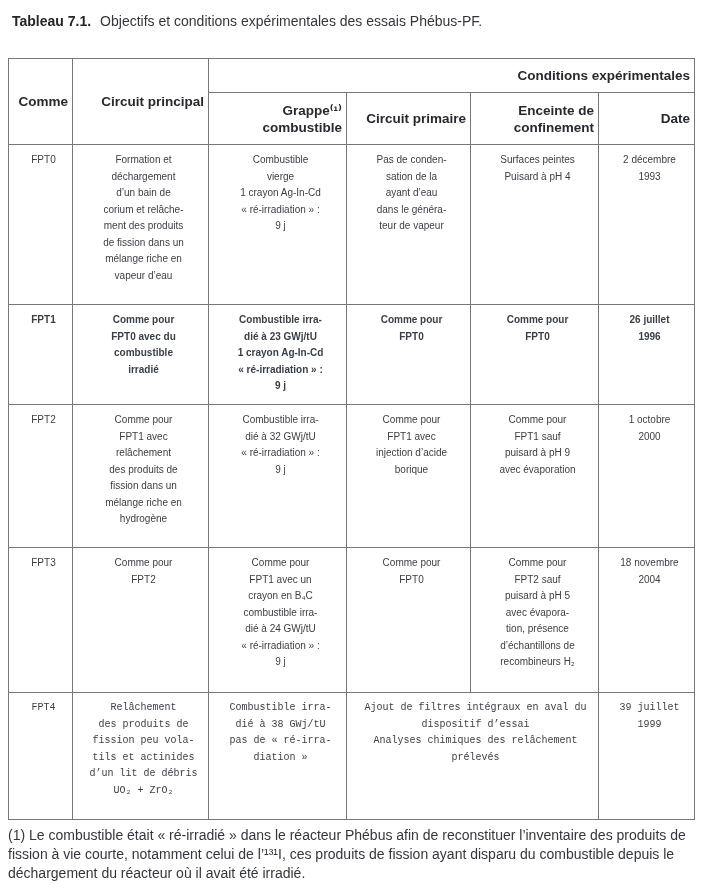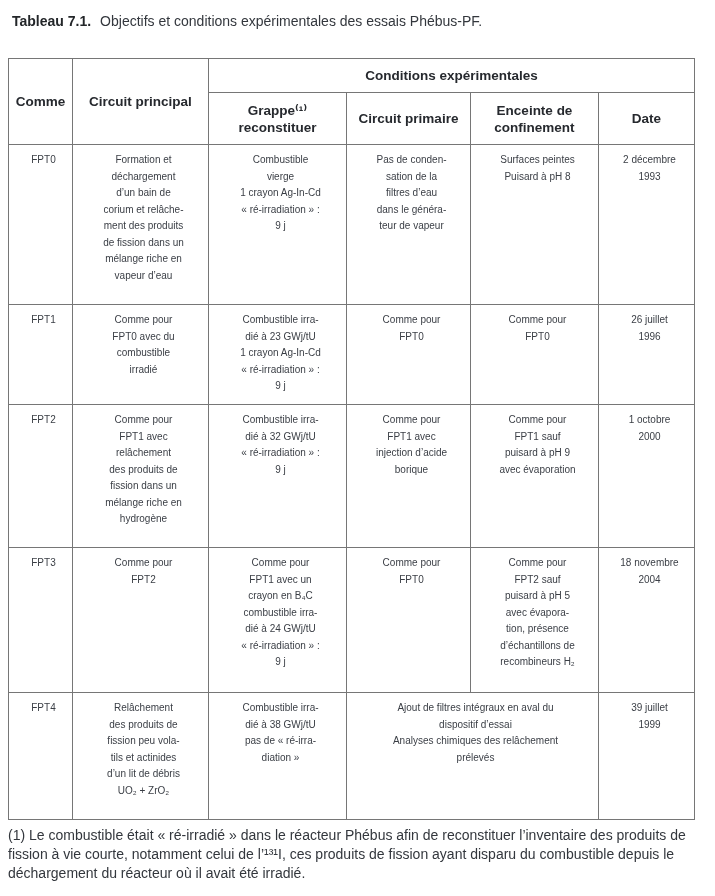--- a/index.html
+++ b/index.html
@@ -43,40 +43,40 @@
   table.exp-table td {
     border: 1px solid #767676;
     white-space: pre-line;
     box-sizing: border-box;
   }
   table.exp-table th {
     font-size: 13.5px;
     line-height: 17px;
     font-weight: 700;
     color: #26292e;
-    text-align: center;
+    text-align: right;
     vertical-align: middle;
     padding: 4px 4px;
   }
   table.exp-table td {
     font-size: 10px;
     line-height: 16.5px;
     vertical-align: top;
     text-align: center;
     padding: 7px 4px 4px 10px;
     color: #3a3e45;
   }
   td.c-essai { padding-left: 12px; }
   tr.hrow1 { height: 34px; }
   tr.hrow2 { height: 52px; }
   tr.r0 { height: 160px; }
-  tr.r1 { height: 100px; }
+  tr.r1 { height: 100px; font-weight: bold; }
   tr.r2 { height: 143px; }
   tr.r3 { height: 145px; }
-  tr.r4 { height: 127px; }
+  tr.r4 { height: 127px; font-family: Liberation Mono, monospace; }
   .footnote {
     position: absolute;
     left: 8px;
     top: 826px;
     width: 702px;
     font-size: 14px;
     line-height: 19px;
     color: #33373d;
     white-space: pre-line;
   }
@@ -100,21 +100,21 @@
       <col style="width:96px">
     </colgroup>
     <tbody>
       <tr class="hrow1">
         <th rowspan="2">Comme</th>
         <th rowspan="2">Circuit principal</th>
         <th colspan="4">Conditions expérimentales</th>
       </tr>
       <tr class="hrow2">
         <th>Grappe⁽¹⁾
-reconstituer</th>
+combustible</th>
         <th>Circuit primaire</th>
         <th>Enceinte de
 confinement</th>
         <th>Date</th>
       </tr>
 
       <tr class="r0">
         <td class="c-essai">FPT0</td>
         <td>Formation et
 déchargement
@@ -124,25 +124,25 @@
 de fission dans un
 mélange riche en
 vapeur d’eau</td>
         <td>Combustible
 vierge
 1 crayon Ag-In-Cd
 « ré-irradiation » :
 9 j</td>
         <td>Pas de conden-
 sation de la
-filtres d’eau
+ayant d’eau
 dans le généra-
 teur de vapeur</td>
         <td>Surfaces peintes
-Puisard à pH 8</td>
+Puisard à pH 4</td>
         <td>2 décembre
 1993</td>
       </tr>
 
       <tr class="r1">
         <td class="c-essai">FPT1</td>
         <td>Comme pour
 FPT0 avec du
 combustible
 irradié</td>

